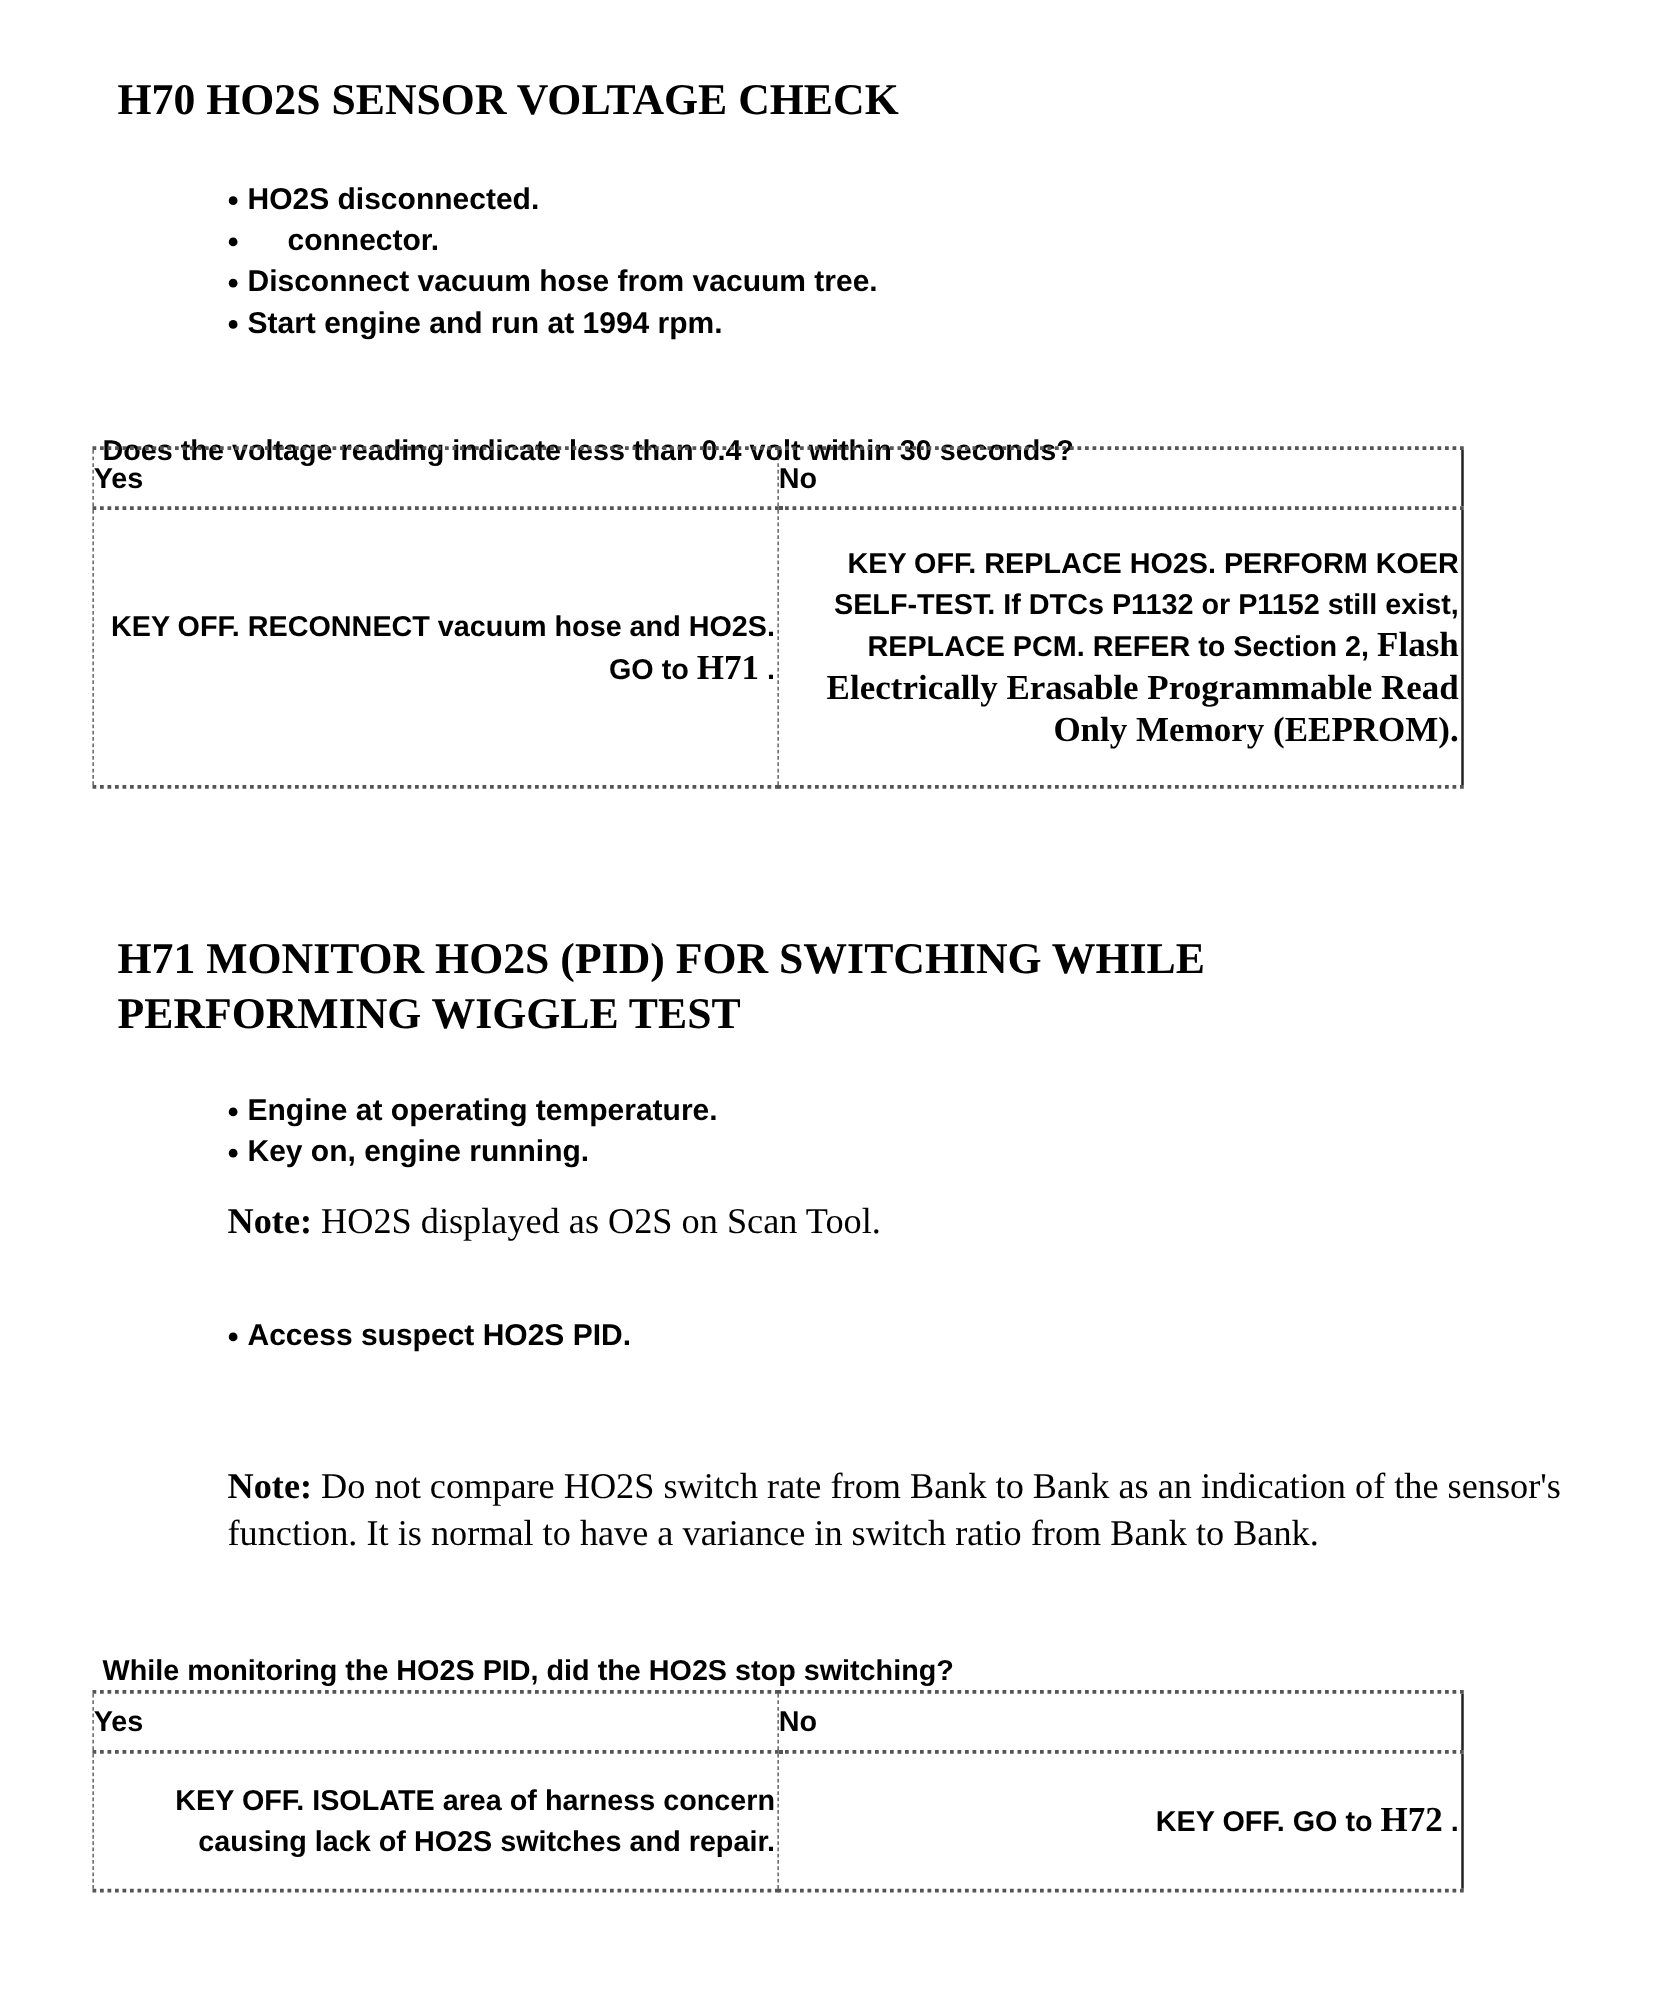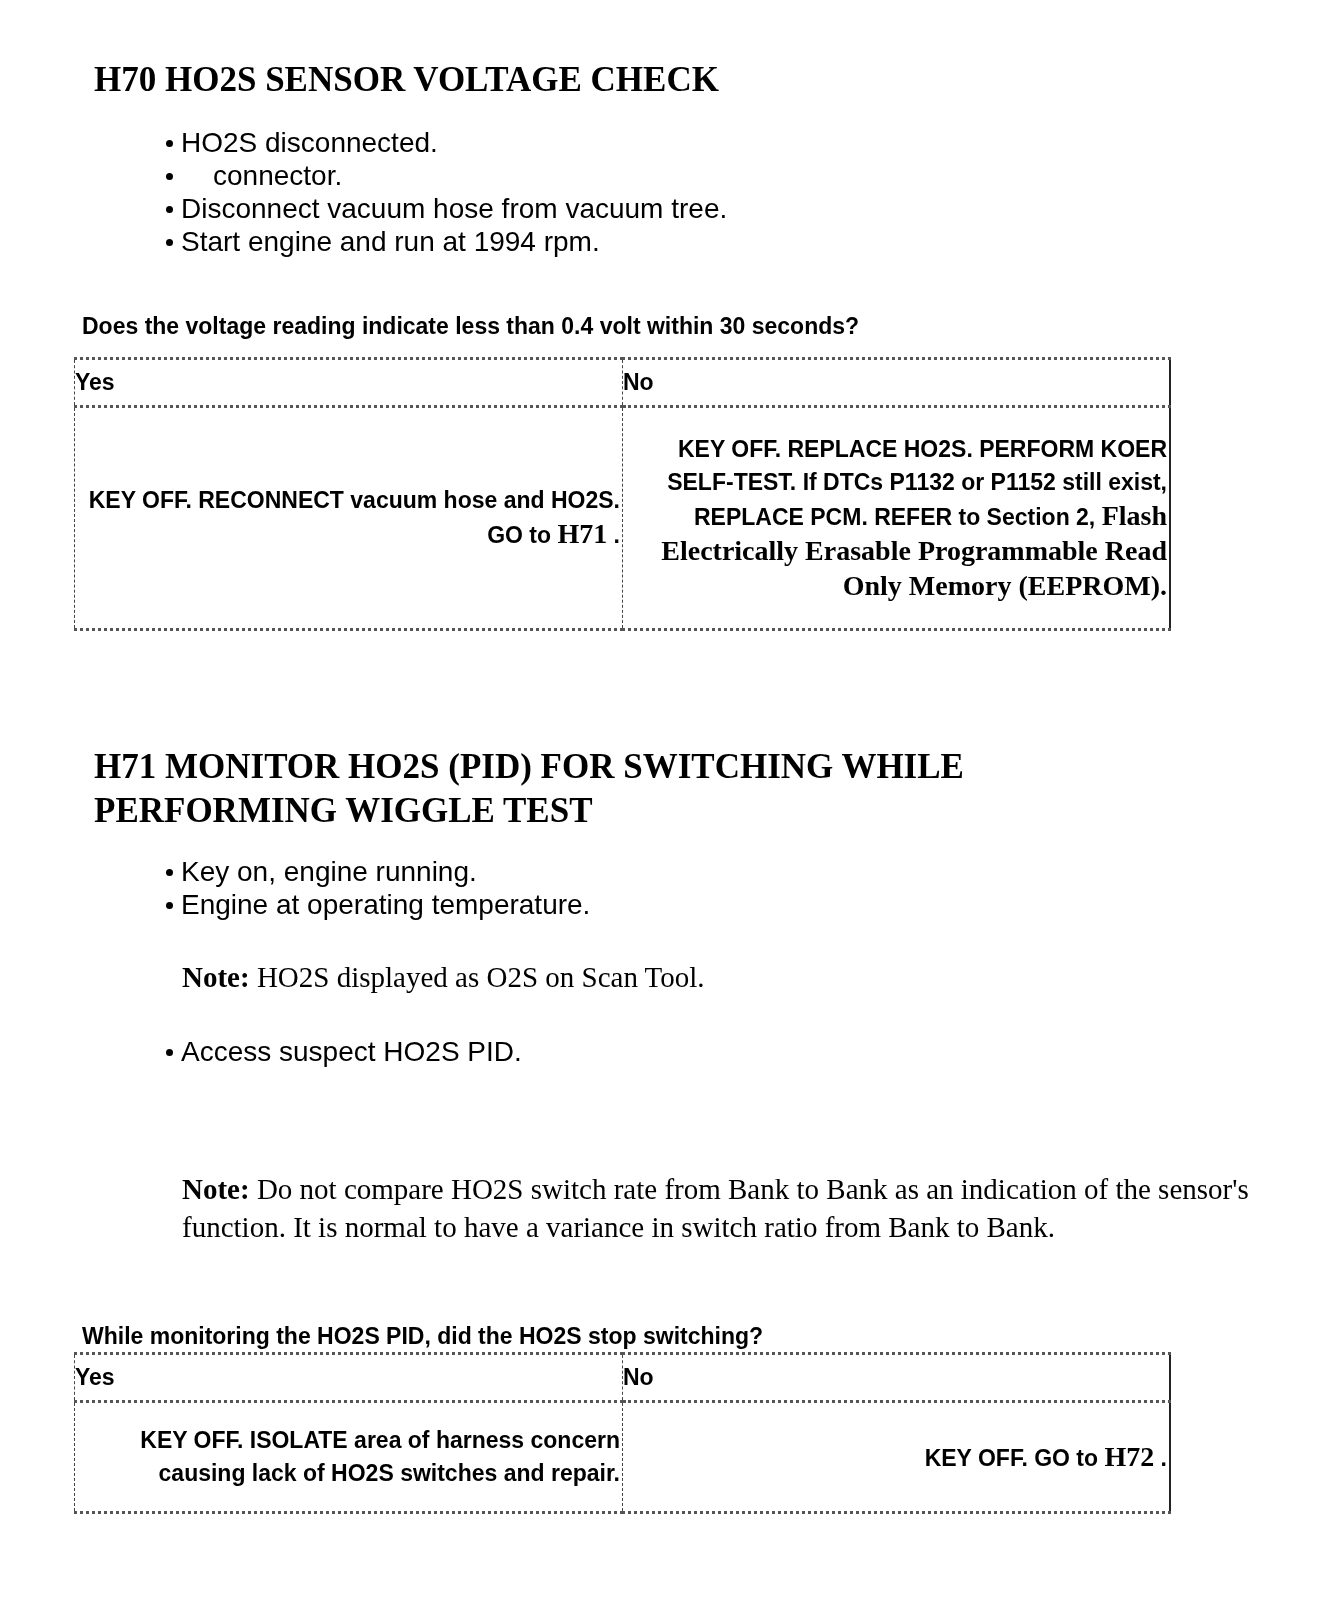--- a/index.html
+++ b/index.html
@@ -11,27 +11,28 @@
     font-size: 35px;
     line-height: 44px;
     margin: 12px;
     position: absolute;
     left: 82px;
   }
   #h70-title { top: 46px; }
   #h71-title { top: 733px; width: 1050px; }
   ul.steps {
     list-style: none;
-    margin: 0; padding: 0;
+    margin: 17px; padding: 0;
     position: absolute;
     left: 163px;
     width: 1110px;
     font-family: "Liberation Sans", sans-serif;
-    font-size: 28px;
+    font-size: 24px;
     line-height: 33px;
+    font-weight: bold;
   }
   ul.steps li { position: relative; padding-left: 18px; text-indent: 0; }
   ul.steps li .bullet {
     position: absolute; left: 3px; top: 14px;
     width: 7px; height: 7px; border-radius: 50%; background: #000;
   }
   ul.steps li .cont { display: block; padding-left: 32px; }
   #h70-steps { top: 126px; }
   #h71-steps-a { top: 855px; }
   #h71-steps-b { top: 1035px; }
@@ -45,21 +46,21 @@
   #note-1 { left: 182px; top: 958px; font-family: Liberation Serif, serif; }
   #note-2 { left: 182px; top: 1170px; width: 1080px; }
   .question {
     position: absolute;
     left: 82px;
     font-family: "Liberation Sans", sans-serif;
     font-weight: bold;
     font-size: 23px;
     line-height: 28px;
   }
-  #q1 { top: 312px; }
+  #q1 { top: 346px; }
   #q2 { top: 1322px; }
   table.dt {
     position: absolute;
     left: 74px;
     width: 1097px;
     border-collapse: collapse;
     font-family: "Liberation Sans", sans-serif;
     font-size: 23px;
     line-height: 33px;
     border-top: 3px dotted #555;
@@ -112,22 +113,22 @@
     <tr>
       <td><span>KEY OFF. RECONNECT vacuum hose and HO2S. GO to </span><span class="serif-ref">H71</span><span> .</span></td>
       <td><span>KEY OFF. REPLACE HO2S. PERFORM KOER SELF-TEST. If DTCs P1132 or P1152 still exist, REPLACE PCM. REFER to Section 2, </span><span class="serif-ref">Flash Electrically Erasable Programmable Read Only Memory (EEPROM).</span></td>
     </tr>
   </tbody>
     </table>
 
   <h1 id="h71-title">H71 MONITOR HO2S (PID) FOR SWITCHING WHILE PERFORMING WIGGLE TEST</h1>
 
   <ul class="steps" id="h71-steps-a">
+    <li><span class="bullet"></span><span>Engine at operating temperature.</span></li>
     <li><span class="bullet"></span><span>Key on, engine running.</span></li>
-    <li><span class="bullet"></span><span>Engine at operating temperature.</span></li>
   </ul>
 
   <div class="note" id="note-1"><b>Note:</b><span> HO2S displayed as O2S on Scan Tool.</span></div>
 
   <ul class="steps" id="h71-steps-b">
     <li><span class="bullet"></span><span>Access suspect HO2S PID.</span></li>
   </ul>
 
   <div class="note" id="note-2"><b>Note:</b><span> Do not compare HO2S switch rate from Bank to Bank as an indication of the sensor's function. It is normal to have a variance in switch ratio from Bank to Bank.</span></div>
 

